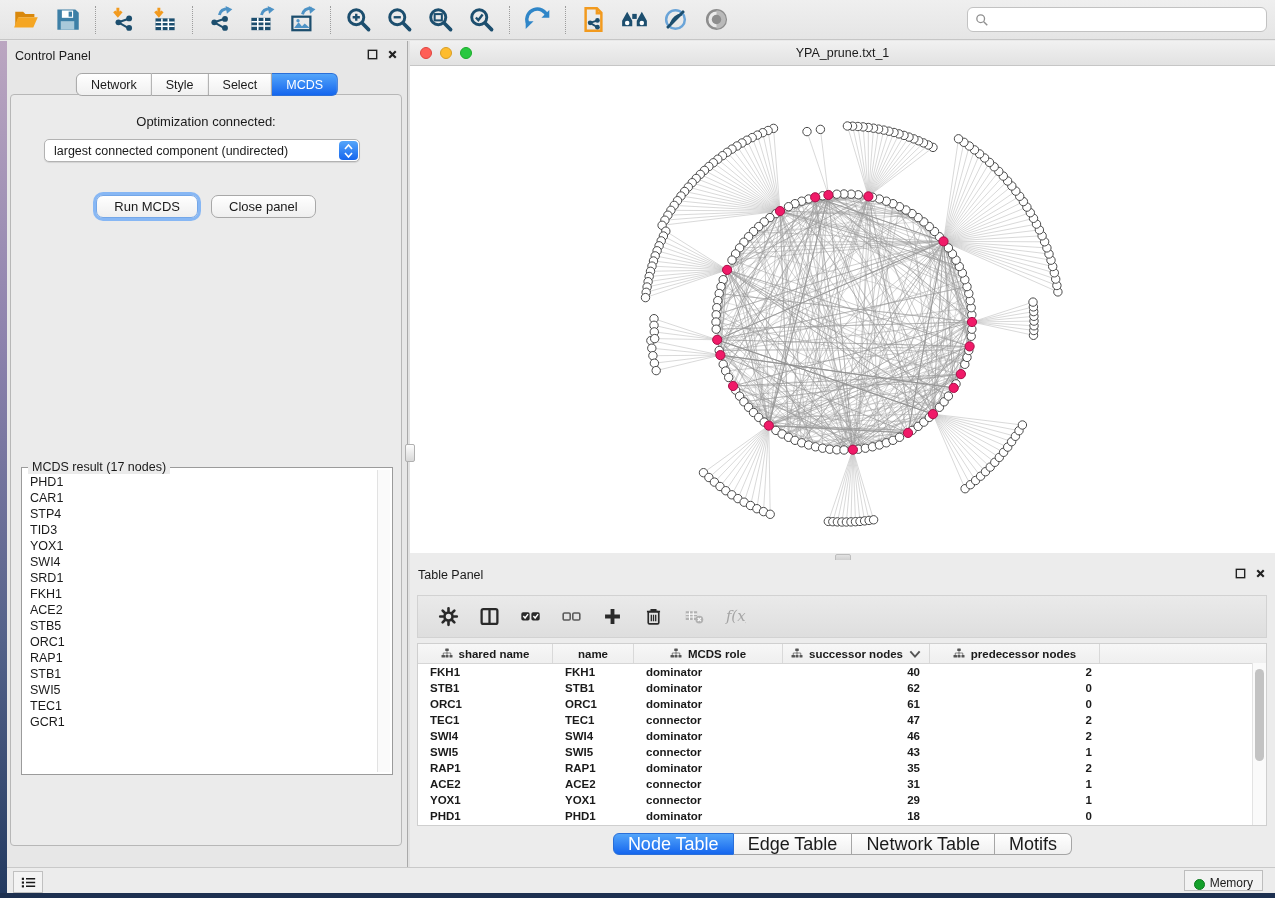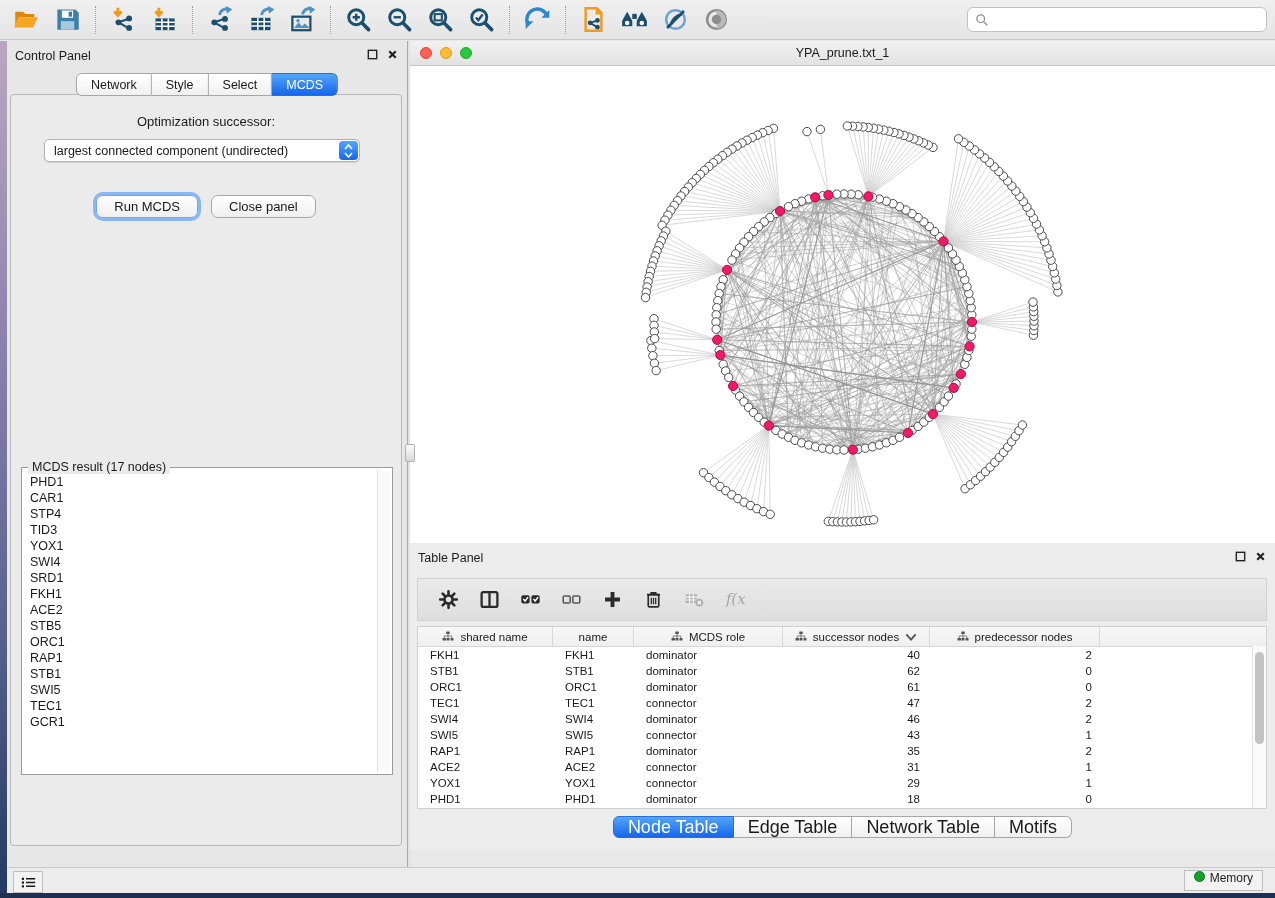--- a/index.html
+++ b/index.html
@@ -58,28 +58,28 @@
   .h-handle{position:absolute;left:425px;top:1px;width:14px;height:7px;background:linear-gradient(#e2e2e2,#c9c9c9);
     border:1px solid #bdbdbd;border-radius:2px;}
   
   .net-window{position:absolute;left:410px;top:41px;width:865px;height:512px;}
   .net-titlebar{position:relative;height:24px;background:linear-gradient(#f1f1f1,#e2e2e2);
     border-bottom:1px solid #c6c6c6;display:flex;align-items:center;justify-content:center;font-size:12.5px;}
   .tl{position:absolute;left:10px;top:6px;display:flex;gap:8px;}
   .light{width:12px;height:12px;border-radius:50%;}
   .net-canvas{position:absolute;top:25px;left:0;right:0;bottom:0;background:#fff;}
   
-  .table-panel{position:absolute;left:410px;top:543px;width:865px;height:307px;background:#ececec;}
+  .table-panel{position:absolute;left:410px;top:560px;width:865px;height:307px;background:#ececec;}
   .tp-toolbar{position:absolute;left:7px;right:8px;top:35px;height:43px;box-sizing:border-box;
     background:linear-gradient(#eaeaea,#dedede);border:1px solid #d2d2d2;display:flex;align-items:center;
     gap:17px;padding-left:18px;}
   .tp-icon{width:24px;height:24px;display:flex;align-items:center;justify-content:center;}
   .tp-icon svg{width:21px;height:21px;}
   .tp-table{position:absolute;left:7px;right:8px;top:83px;height:183px;box-sizing:border-box;
-    background:#fff;border:1px solid #cfcfcf;overflow:hidden;}
+    background:#fff;border:1px solid #cfcfcf;overflow:hidden;font-weight:bold;}
   .thead{display:flex;height:19px;background:linear-gradient(#f7f7f7,#efefef);border-bottom:1px solid #d6d6d6;
     font-size:11.5px;}
   .th{display:flex;align-items:center;justify-content:center;gap:6px;border-right:1px solid #d9d9d9;
     box-sizing:border-box;flex:0 0 auto;}
   .th svg{width:12px;height:12px;}
   .th.filler{flex:1;border-right:none;}
   .tr{display:flex;height:16px;font-size:11.5px;align-items:center;}
   .td{box-sizing:border-box;flex:0 0 auto;white-space:nowrap;overflow:hidden;}
   .td.l{padding-left:12px;text-align:left;}
   .td.r{text-align:right;}
@@ -87,21 +87,21 @@
   .tp-thumb{position:absolute;left:2px;right:2px;top:6px;height:92px;background:#c3c3c3;border-radius:5px;}
   .tp-tabs{position:absolute;left:0;right:0;top:273px;display:flex;justify-content:center;}
   .tp-tabs .seg{font-size:18px;height:20px;}
   
   .status-bar{position:absolute;left:7px;top:867px;width:1268px;height:26px;background:#ececec;
     border-top:1px solid #c9c9c9;box-sizing:border-box;}
   .list-btn{position:absolute;left:6px;top:3px;width:28px;height:20px;background:#f3f3f3;
     border:1px solid #c0c0c0;display:flex;align-items:center;justify-content:center;}
   .list-btn svg{width:15px;height:15px;}
   .memory-btn{position:absolute;right:12px;top:2px;height:21px;border:1px solid #bdbdbd;background:#f2f2f2;
-    display:flex;align-items:flex-start;gap:5px;padding:0 9px;font-size:12px;box-sizing:border-box;}
+    display:flex;align-items:flex-end;gap:5px;padding:0 9px;font-size:12px;box-sizing:border-box;}
   .mem-dot{width:11px;height:11px;border-radius:50%;background:#14a02b;border:1px solid #0d7a1f;box-sizing:border-box;}
 </style>
 </head>
 <body>
 
 <div class="toolbar" id="main-toolbar">
     <div class="tbtn">
       <svg viewBox="0 0 24 24">
         <path d="M2 5h7l2 2h8v3H5L2 18z" fill="#d9880c"></path>
         <path d="M4.5 10h17.5l-4 9H1z" fill="#f5a623"></path>
@@ -257,21 +257,21 @@
       <path d="M3.5 3.5l7 7M10.5 3.5l-7 7" stroke="#222" stroke-width="2.3"></path>
     </svg>
   </div>
   <div class="cp-tabs" id="cp-tabs">
       <div class="seg">Network</div>
       <div class="seg">Style</div>
       <div class="seg">Select</div>
       <div class="seg active">MCDS</div>
     </div>
   <div class="cp-content">
-    <div class="opt-label">Optimization successor:</div>
+    <div class="opt-label">Optimization connected:</div>
     <div class="mac-select">
       <span>largest connected component (undirected)</span>
       <span class="stepper">
         <svg width="9" height="6" viewBox="0 0 9 6">
             <path d="M1 5l3.5-4L8 5" fill="none" stroke="#fff" stroke-width="1.6"></path>
           </svg>
         <svg width="9" height="6" viewBox="0 0 9 6">
             <path d="M1 1l3.5 4L8 1" fill="none" stroke="#fff" stroke-width="1.6"></path>
           </svg>
       </span>

